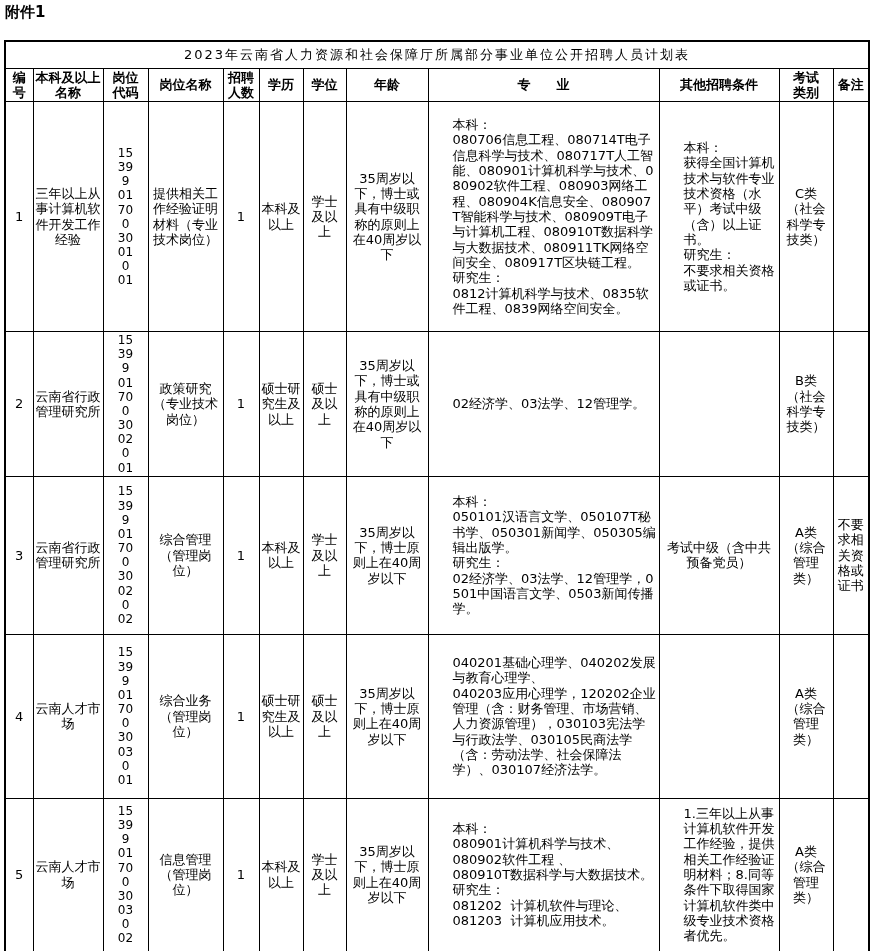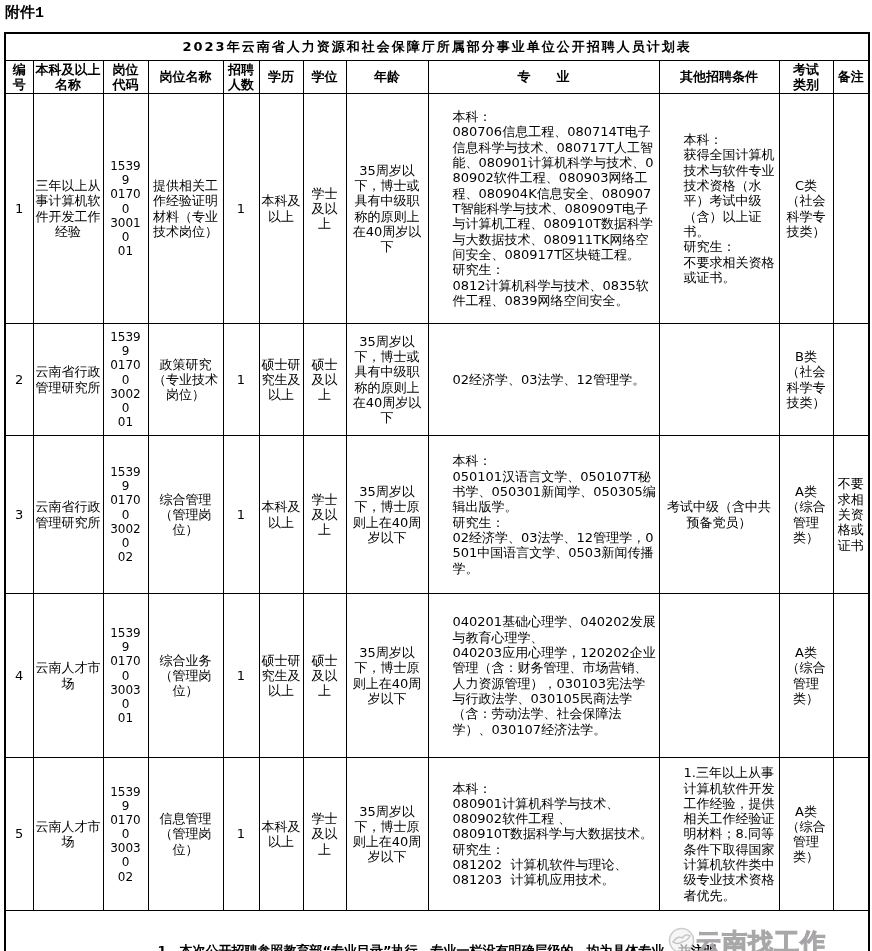--- a/index.html
+++ b/index.html
@@ -8,22 +8,21 @@
     width: 872px; height: 951px;
     background: #ffffff;
     color: #000000;
     font-family: "DejaVu Sans", sans-serif;
     overflow: hidden;
   }
   .attachment {
     font-weight: bold;
     font-size: 15px;
     padding: 3px 0 2px 5px;
-    height: 32px;
-    font-family: Liberation Mono, monospace;
+    height: 40px;
   }
   table.plan {
     border-collapse: collapse;
     table-layout: fixed;
     width: 864px;
     margin-left: 4px;
     border: 2px solid #000;
   }
   .plan th, .plan td {
     border: 1px solid #000;
@@ -31,29 +30,29 @@
     vertical-align: middle;
     text-align: center;
     font-size: 13px;
     line-height: 1.18;
     white-space: pre-wrap;
     word-break: break-all;
     overflow: hidden;
   }
   .title-cell {
     font-size: 21px;
-    font-weight: bold;
+    font-weight: normal;
     letter-spacing: 2px;
     padding: 2px 0;
     white-space: nowrap;
     margin-left: 24px;
   }
   .plan thead th.colh { font-weight: bold; }
   td.al { text-align: left; padding-left: 24px; }
-  td.code { padding: 1px 4px; font-size: 12px; letter-spacing: 0; }
+  td.code { padding: 1px 12px; font-size: 12px; letter-spacing: 0; }
   tr.title-row { height: 27px; }
   tr.header-row { height: 33px; }
   .footer-cell {
     text-align: left;
     vertical-align: top;
     font-weight: bold;
     font-size: 13px;
     padding: 4px 4px 2px 4px;
     position: relative;
     white-space: normal;

